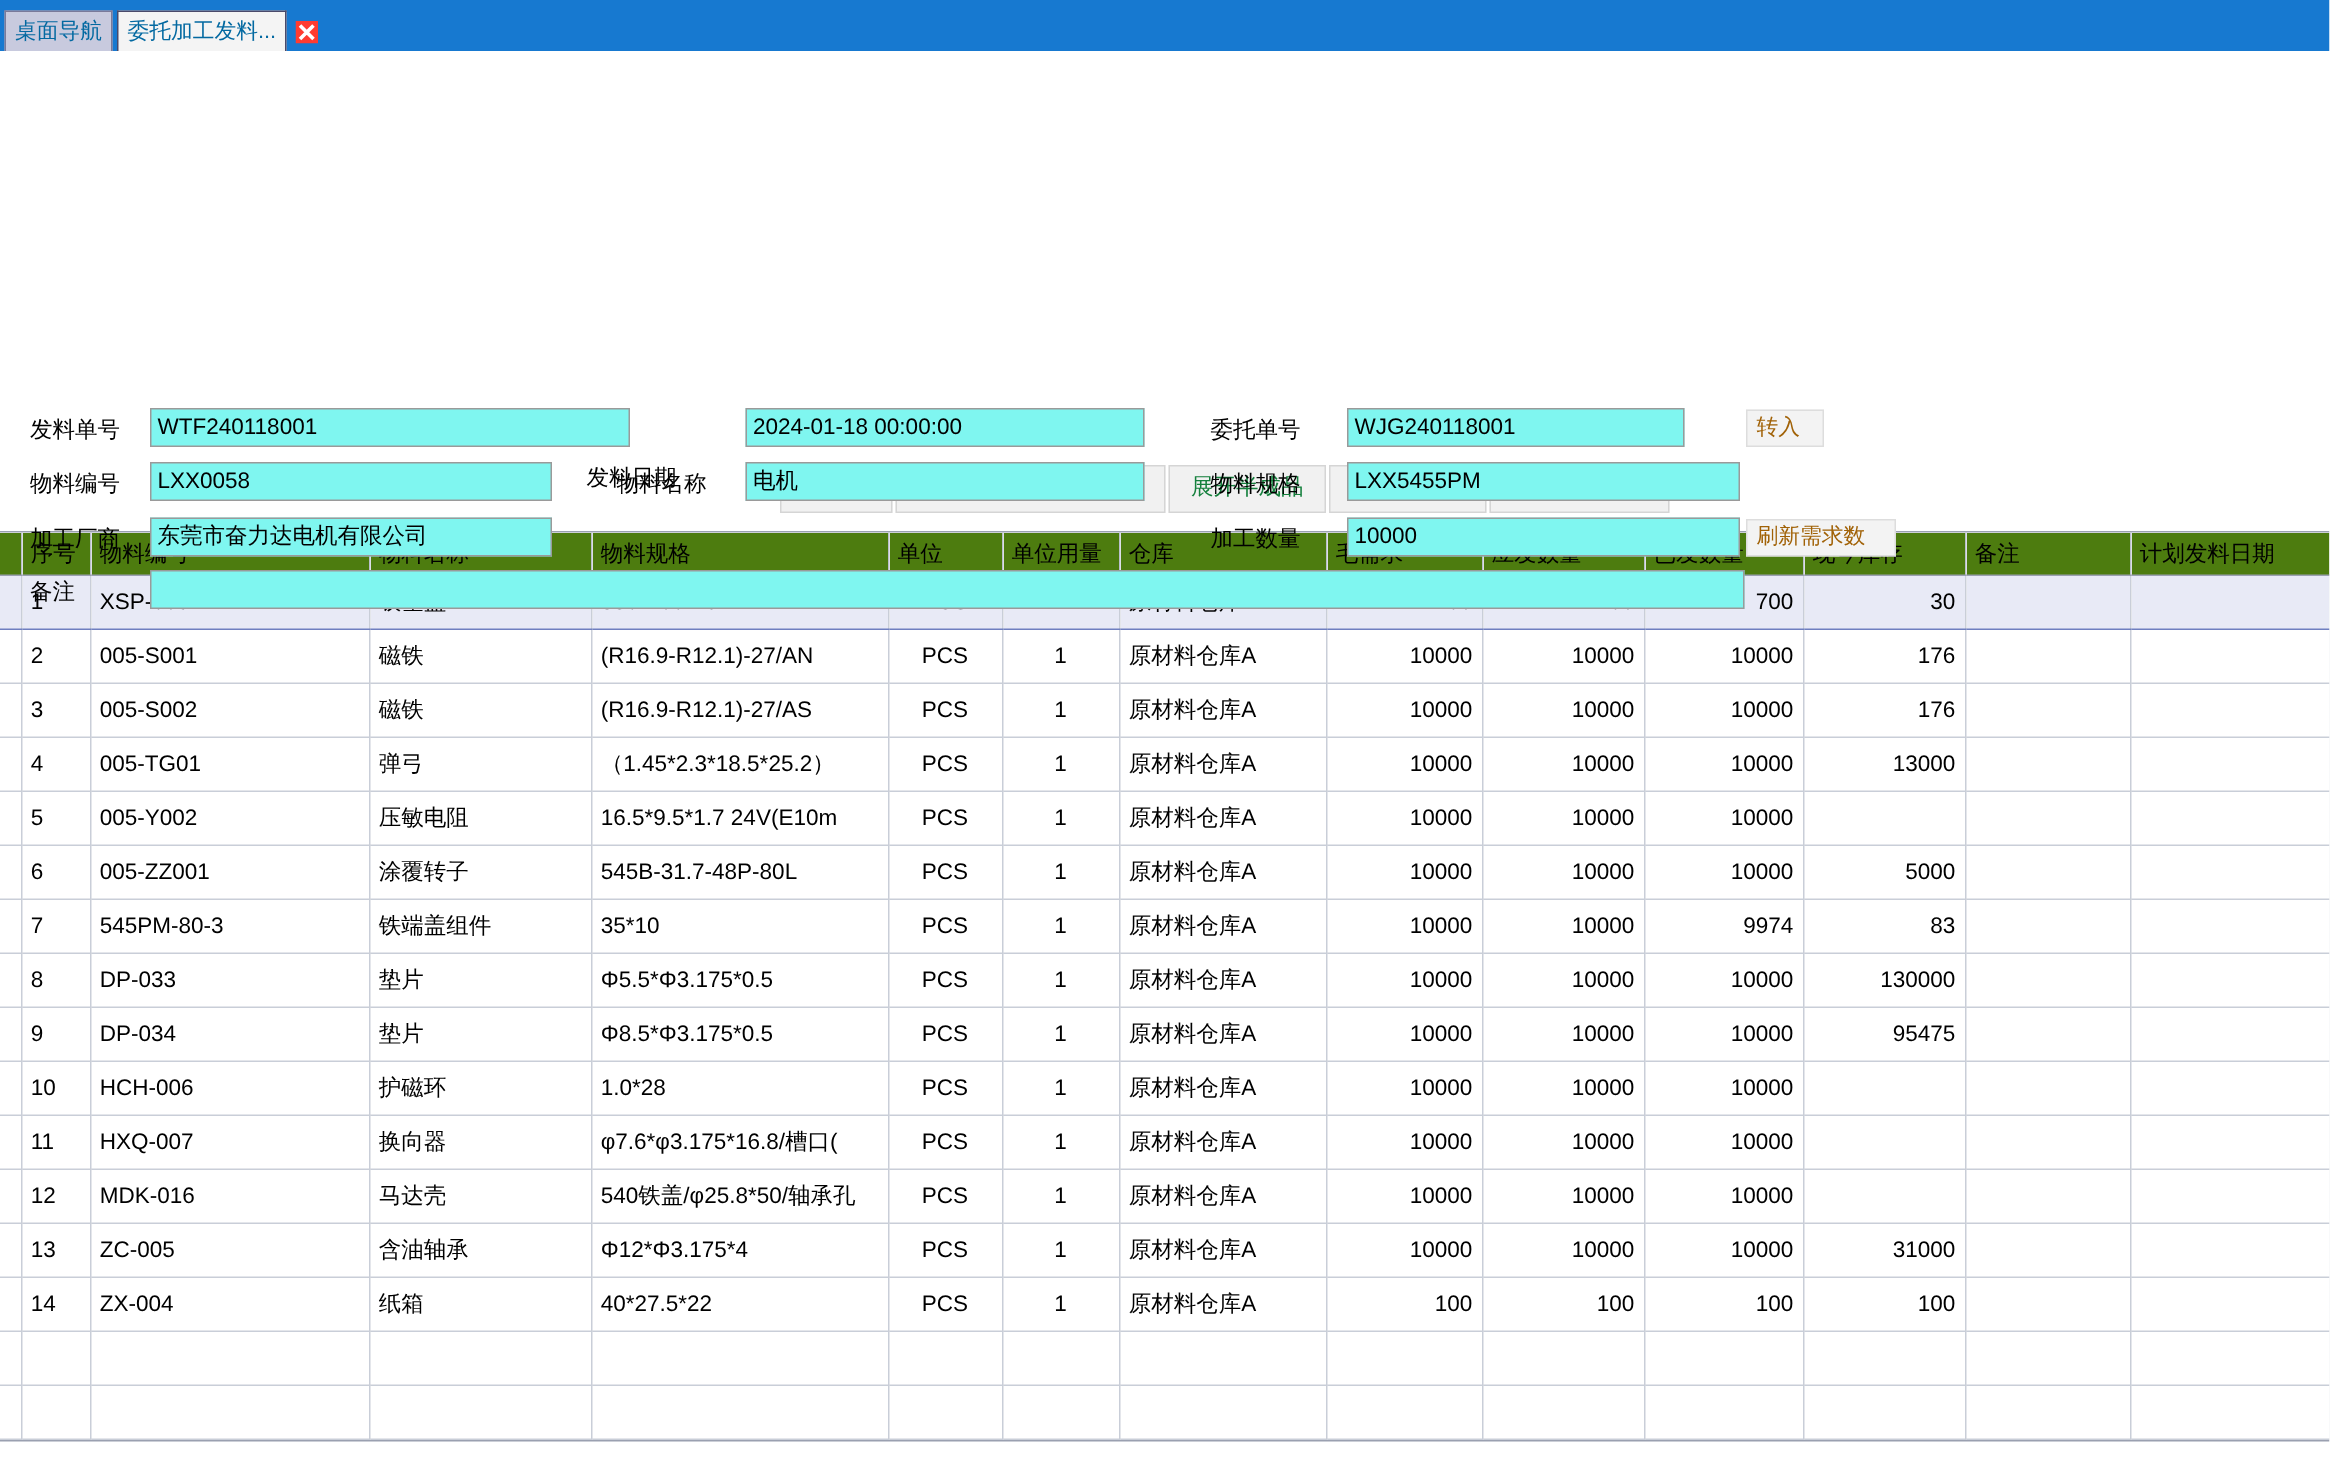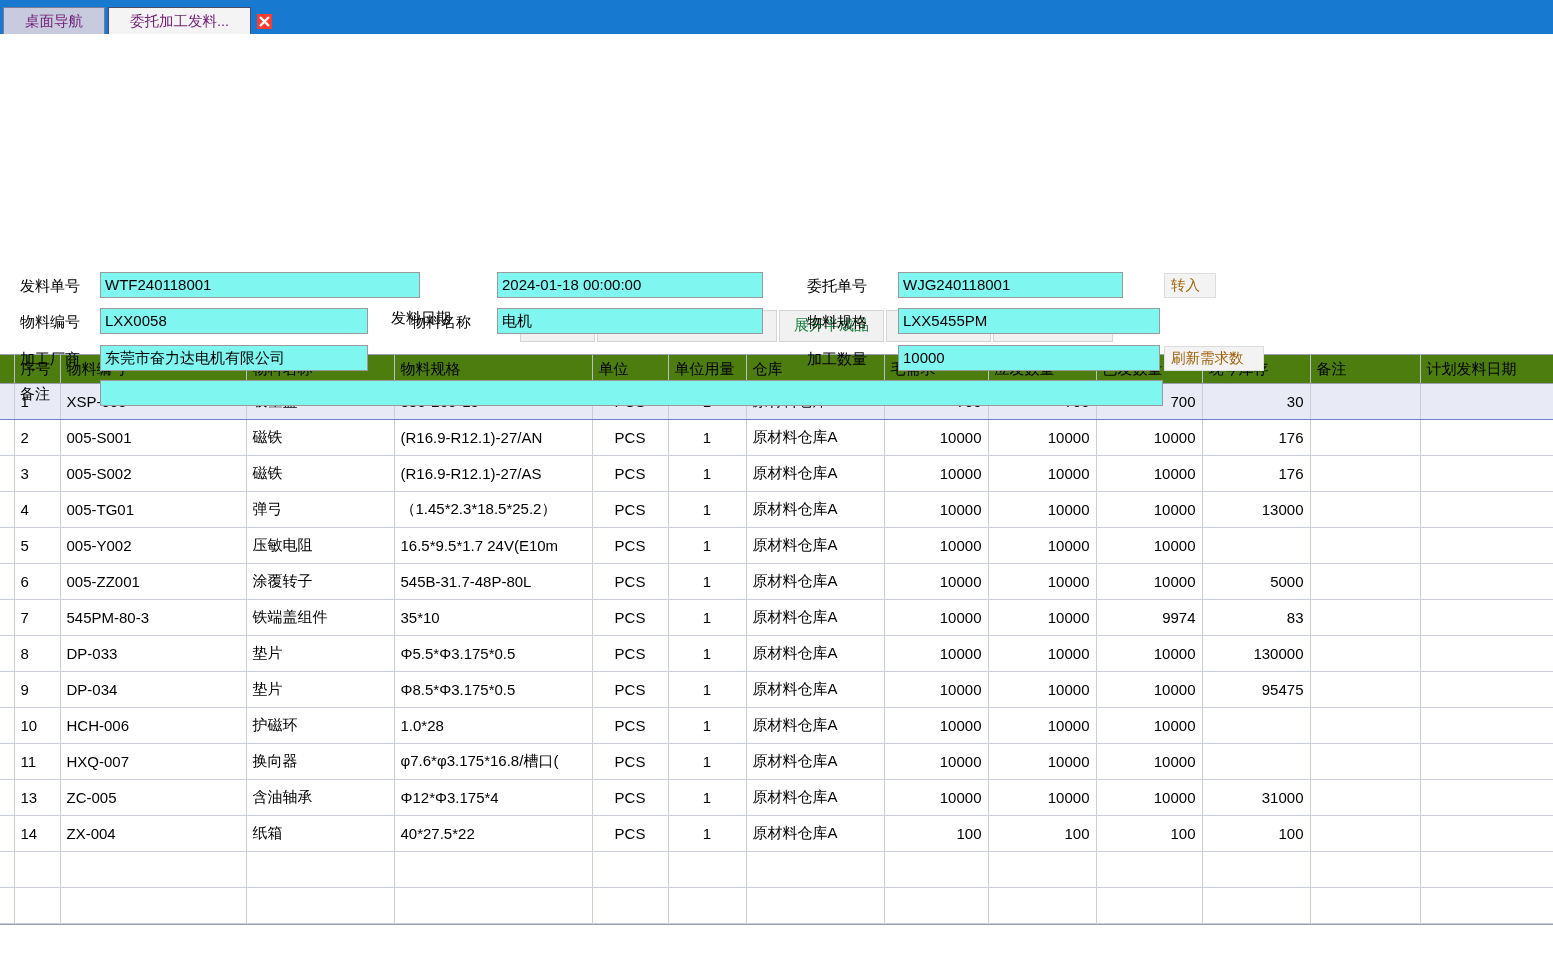--- a/index.html
+++ b/index.html
@@ -21,27 +21,27 @@
   .titlebar {
     height: 34px;
     background: #1779d0;
     display: flex;
     align-items: flex-end;
     padding: 0;
   }
   .tab {
     height: 26px;
     line-height: 26px;
-    padding: 0 21px;
+    padding: 0 6px;
     font-size: 14.5px;
     background: #c8cade;
     border: 1px solid #7a7a9a;
     border-bottom: none;
     margin-left: 3px;
-    color: #701a75;
+    color: #0369a1;
     white-space: nowrap;
   }
   .tab.active {
     background: #f4f4f4;
     border-color: #4a4a6a;
   }
   .tab-close {
     width: 22px;
     height: 26px;
     margin-left: 2px;
@@ -430,20 +430,36 @@
           <td>原材料仓库A</td>
           <td class="c-qty">10000</td>
           <td class="c-qty">10000</td>
           <td class="c-qty">10000</td>
           <td class="c-qty"></td>
           <td></td>
           <td></td>
         </tr>
         <tr>
           <td class="handle-col"></td>
+          <td class="c-num">12</td>
+          <td>MDK-016</td>
+          <td>马达壳</td>
+          <td>540铁盖/φ25.8*50/轴承孔</td>
+          <td class="c-unit">PCS</td>
+          <td class="c-unit">1</td>
+          <td>原材料仓库A</td>
+          <td class="c-qty">10000</td>
+          <td class="c-qty">10000</td>
+          <td class="c-qty">10000</td>
+          <td class="c-qty"></td>
+          <td></td>
+          <td></td>
+        </tr>
+        <tr>
+          <td class="handle-col"></td>
           <td class="c-num">13</td>
           <td>ZC-005</td>
           <td>含油轴承</td>
           <td>Φ12*Φ3.175*4</td>
           <td class="c-unit">PCS</td>
           <td class="c-unit">1</td>
           <td>原材料仓库A</td>
           <td class="c-qty">10000</td>
           <td class="c-qty">10000</td>
           <td class="c-qty">10000</td>

